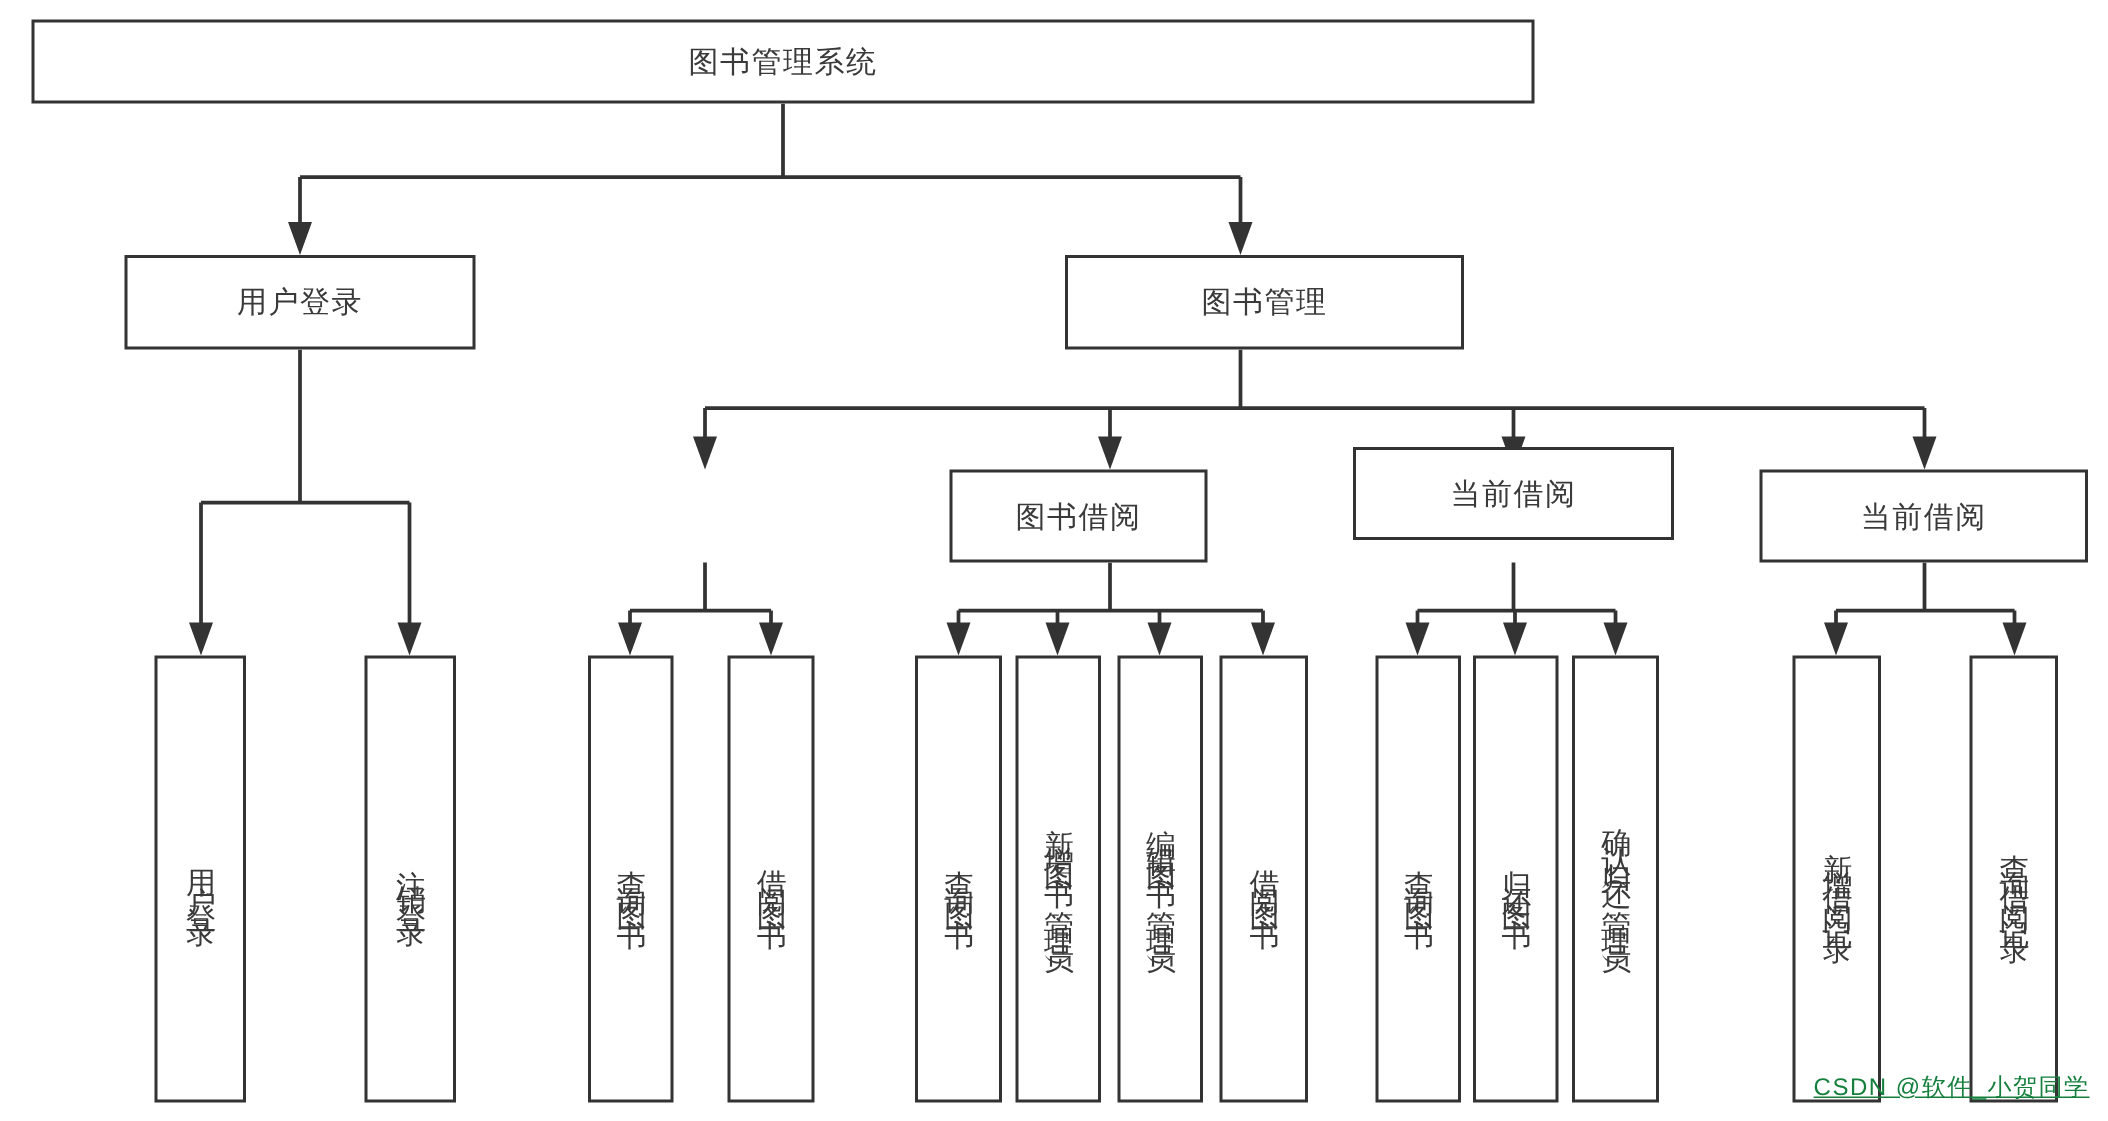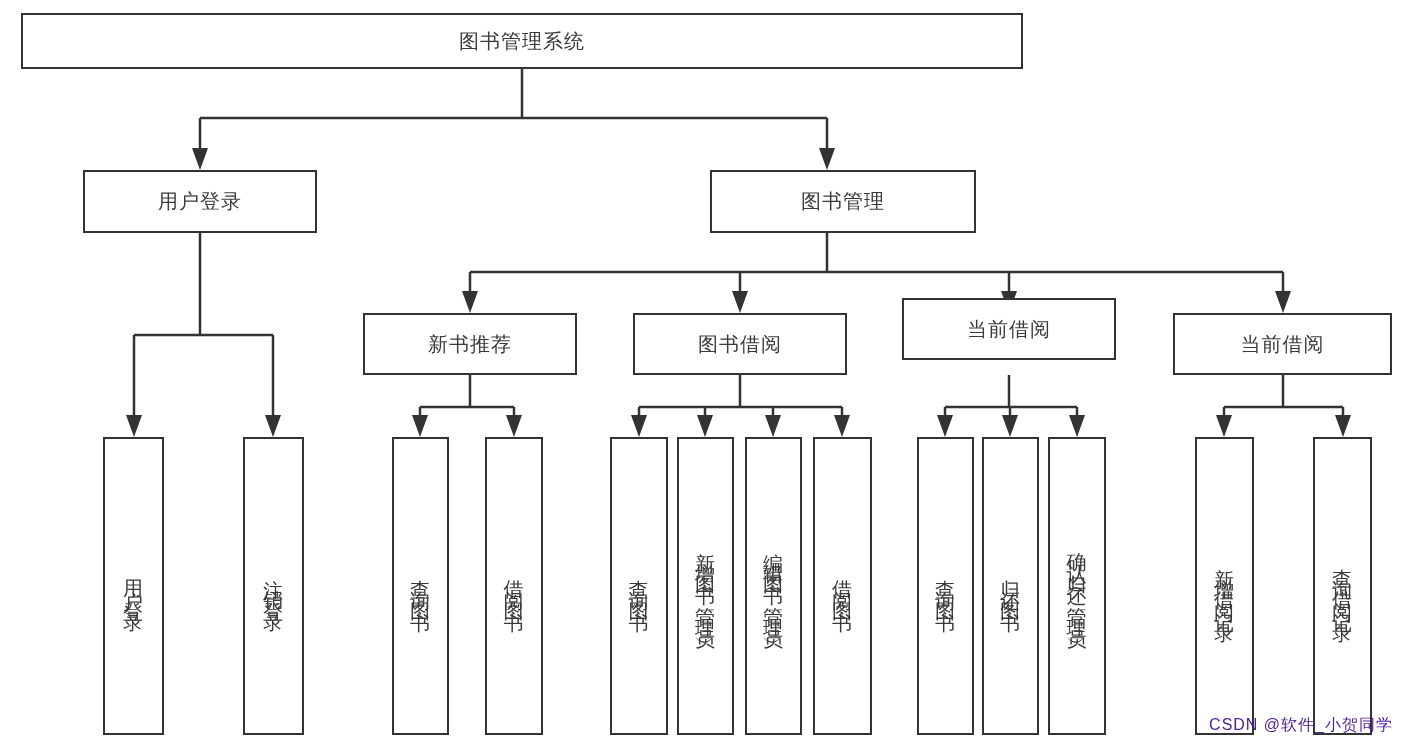--- a/index.html
+++ b/index.html
@@ -42,23 +42,24 @@
     text-orientation: mixed;
     letter-spacing: 11px;
     line-height: 1;
     white-space: normal;
   }
   .watermark {
     position: absolute;
     right: 12px;
     top: 715px;
     z-index: 5;
-    color: #4c1d95;
+    color: #15803d;
     font-size: 16px;
     letter-spacing: 1px;
+    text-decoration: underline;
   }
 </style>
 </head>
 <body>
 
 <div class="canvas">
 
   <svg class="connectors" viewBox="0 0 1405 747" xmlns="http://www.w3.org/2000/svg" fill="none" stroke="#333333" stroke-width="2.5">
 
     <g>
@@ -133,22 +134,21 @@
       <path d="M1343,407 V419"></path>
       <polygon points="1335,415 1351,415 1343,437" fill="#333333" stroke="none"></polygon>
     </g>
   </svg>
 
   <div class="node" style="left:21px; top:13px; width:1002px; height:56px; border-width:2px;">图书管理系统</div>
 
   <div class="node" style="left:83px; top:170px; width:234px; height:63px;">用户登录</div>
   <div class="node" style="left:710px; top:170px; width:266px; height:63px;">图书管理</div>
 
-  <div class="node" style="left:363px; top:313px; width:214px; height:62px;">新书推荐</div>
-  <div class="node" style="left:633px; top:313px; width:214px; height:62px;">图书借阅</div>
+  <div class="node" style="left:633px; top:313px; width:172px; height:62px;">图书借阅</div>
   <div class="node" style="left:902px; top:298px; width:214px; height:62px;">当前借阅</div>
   <div class="node" style="left:1173px; top:313px; width:219px; height:62px;">当前借阅</div>
 
   <div class="node vert" style="left:103px; top:437px; width:61px; height:298px;">用户登录</div>
   <div class="node vert" style="left:243px; top:437px; width:61px; height:298px;">注销登录</div>
 
   <div class="node vert" style="left:392px; top:437px; width:57px; height:298px;">查询图书</div>
   <div class="node vert" style="left:485px; top:437px; width:58px; height:298px;">借阅图书</div>
 
   <div class="node vert" style="left:610px; top:437px; width:58px; height:298px;">查询图书</div>

